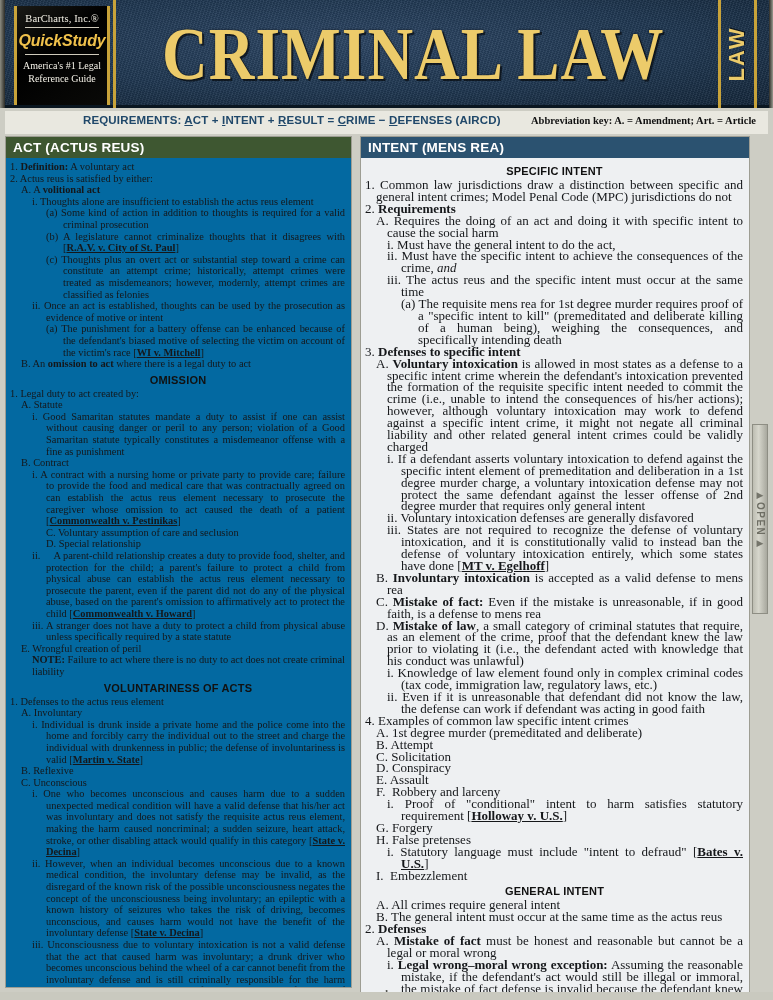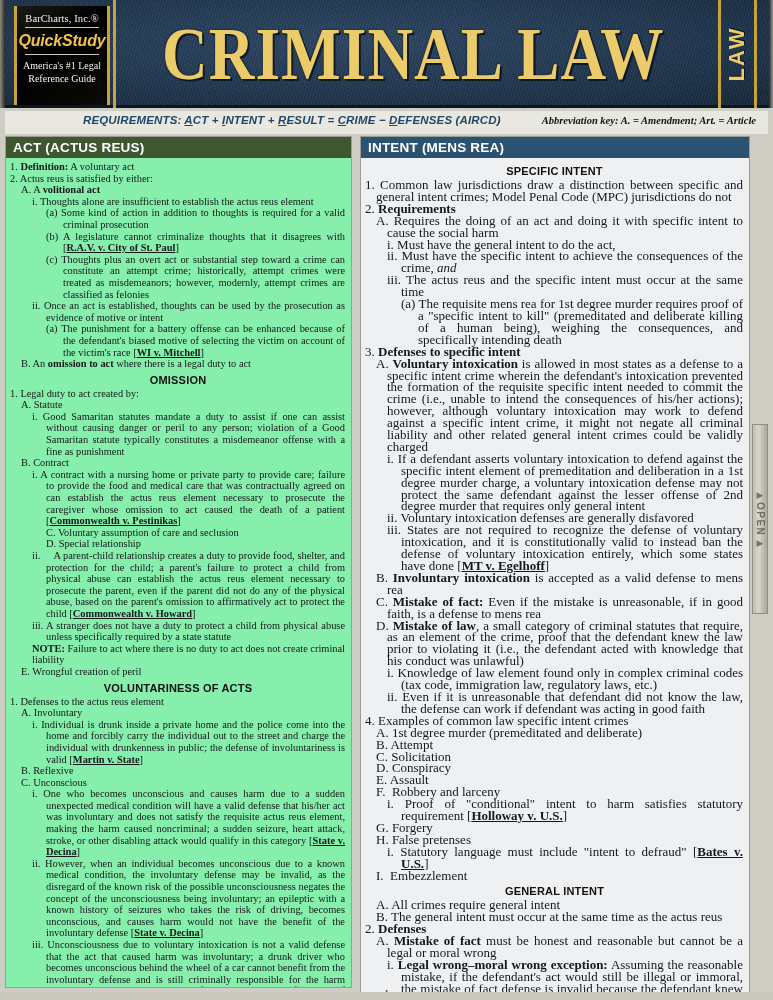--- a/index.html
+++ b/index.html
@@ -89,21 +89,21 @@
     color: #eccb6a;
     text-shadow: 1px 1px 0 rgba(0,0,0,.6);
     white-space: nowrap;
   }
 
   
   .reqbar {
     position: absolute; left: 5px; top: 111px;
     width: 763px; height: 23px;
     background: #e9e8e0;
-    display: flex; align-items: center; font-style: italic;
+    display: flex; align-items: center;
   }
   .req-text {
     position:absolute; left: 78px; top: 3px;
     font-family: "Liberation Sans", sans-serif;
     font-weight: bold; font-size: 11.5px;
     color: #20486a; letter-spacing: .15px;
   }
   .req-text u { text-decoration: underline; }
   .abbr-text {
     position: absolute; right: 12px; top: 4px;
@@ -112,21 +112,21 @@
   }
 
   
   .col {
     position: absolute;
     top: 136px;
     background: #f1f0e7;
     border: 1px solid #9d9d93;
     overflow: hidden;
   }
-  .col-left  { left: 5px;   width: 347px; height: 852px; background:#86efac; }
+  .col-left  { left: 5px;   width: 347px; height: 852px; background:#0369a1; }
   .col-right { left: 360px; width: 390px; height: 964px; background:#eef0f2; }
 
   .col-head {
     font-family: "Liberation Sans", sans-serif;
     font-weight: bold;
     font-size: 13.5px;
     color: #ffffff;
     padding: 3px 0 3px 7px;
     letter-spacing: .2px;
   }
@@ -252,22 +252,22 @@
         <div class="sec-title">OMISSION</div>
         <div class="ln i1">1. Legal duty to act created by:</div>
         <div class="ln i2">A. Statute</div>
         <div class="ln i3">i. Good Samaritan statutes mandate a duty to assist if one can assist without causing danger or peril to any person; violation of a Good Samaritan statute typically constitutes a misdemeanor offense with a fine as punishment</div>
         <div class="ln i2">B. Contract</div>
         <div class="ln i3">i. A contract with a nursing home or private party to provide care; failure to provide the food and medical care that was contractually agreed on can establish the actus reus element necessary to prosecute the caregiver whose omission to act caused the death of a patient [<span class="cse">Commonwealth v. Pestinikas</span>]</div>
         <div class="ln ni3">C. Voluntary assumption of care and seclusion</div>
         <div class="ln ni3">D. Special relationship</div>
         <div class="ln i3">ii.&nbsp;&nbsp;&nbsp;&nbsp; A parent-child relationship creates a duty to provide food, shelter, and protection for the child; a parent's failure to protect a child from physical abuse can establish the actus reus element necessary to prosecute the parent, even if the parent did not do any of the physical abuse, based on the parent's omission to affirmatively act to protect the child [<span class="cse">Commonwealth v. Howard</span>]</div>
         <div class="ln i3">iii. A stranger does not have a duty to protect a child from physical abuse unless specifically required by a state statute</div>
+        <div class="ln i2">E. Wrongful creation of peril</div>
         <div class="ln ni"><b>NOTE:</b> Failure to act where there is no duty to act does not create criminal liability</div>
-        <div class="ln i2">E. Wrongful creation of peril</div>
         <div class="sec-title">VOLUNTARINESS OF ACTS</div>
         <div class="ln i1">1. Defenses to the actus reus element</div>
         <div class="ln i2">A. Involuntary</div>
         <div class="ln i3">i. Individual is drunk inside a private home and the police come into the home and forcibly carry the individual out to the street and charge the individual with drunkenness in public; the defense of involuntariness is valid [<span class="cse">Martin v. State</span>]</div>
         <div class="ln i2">B. Reflexive</div>
         <div class="ln i2">C. Unconscious</div>
         <div class="ln i3">i. One who becomes unconscious and causes harm due to a sudden unexpected medical condition will have a valid defense that his/her act was involuntary and does not satisfy the requisite actus reus element, making the harm caused noncriminal; a sudden seizure, heart attack, stroke, or other disabling attack would qualify in this category [<span class="cse">State v. Decina</span>]</div>
         <div class="ln i3">ii. However, when an individual becomes unconscious due to a known medical condition, the involuntary defense may be invalid, as the disregard of the known risk of the possible unconsciousness negates the concept of the unconsciousness being involuntary; an epileptic with a known history of seizures who takes the risk of driving, becomes unconscious, and causes harm would not have the benefit of the involuntary defense [<span class="cse">State v. Decina</span>]</div>
         <div class="ln i3">iii. Unconsciousness due to voluntary intoxication is not a valid defense that the act that caused harm was involuntary; a drunk driver who becomes unconscious behind the wheel of a car cannot benefit from the involuntary defense and is still criminally responsible for the harm caused by the reckless disregard of the consequences of the act of driving while intoxicated []</div>
       </div>

